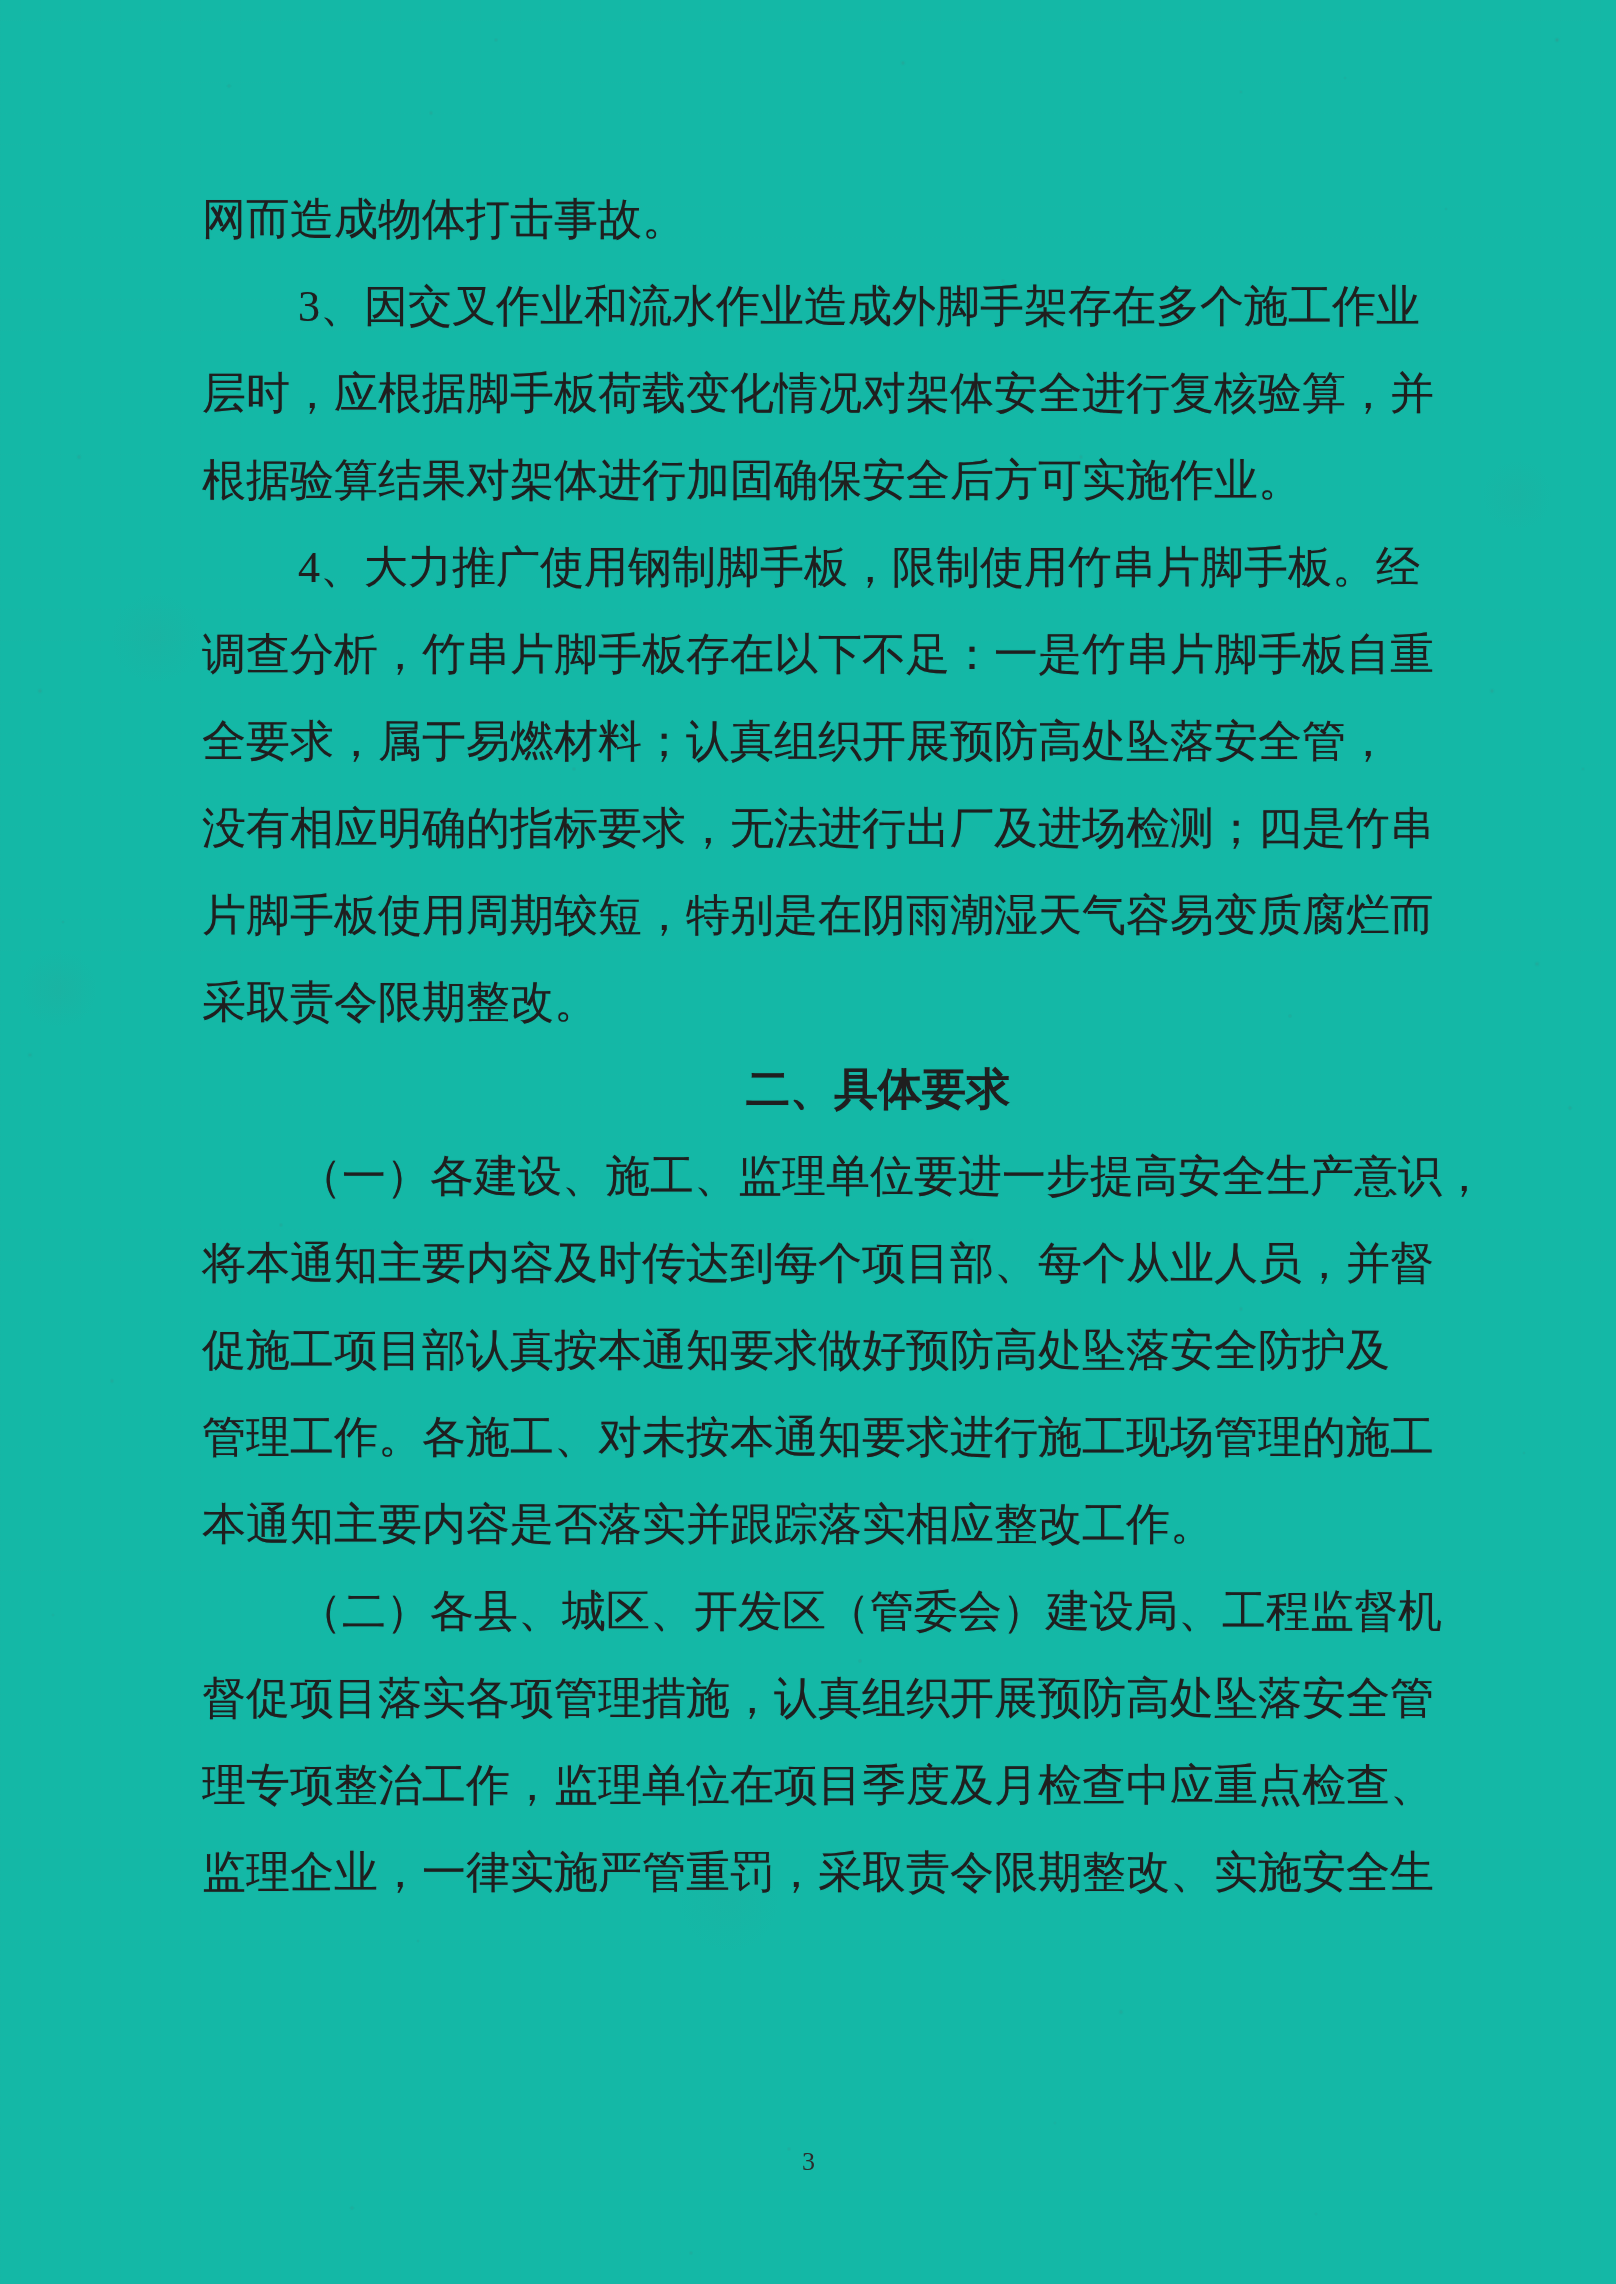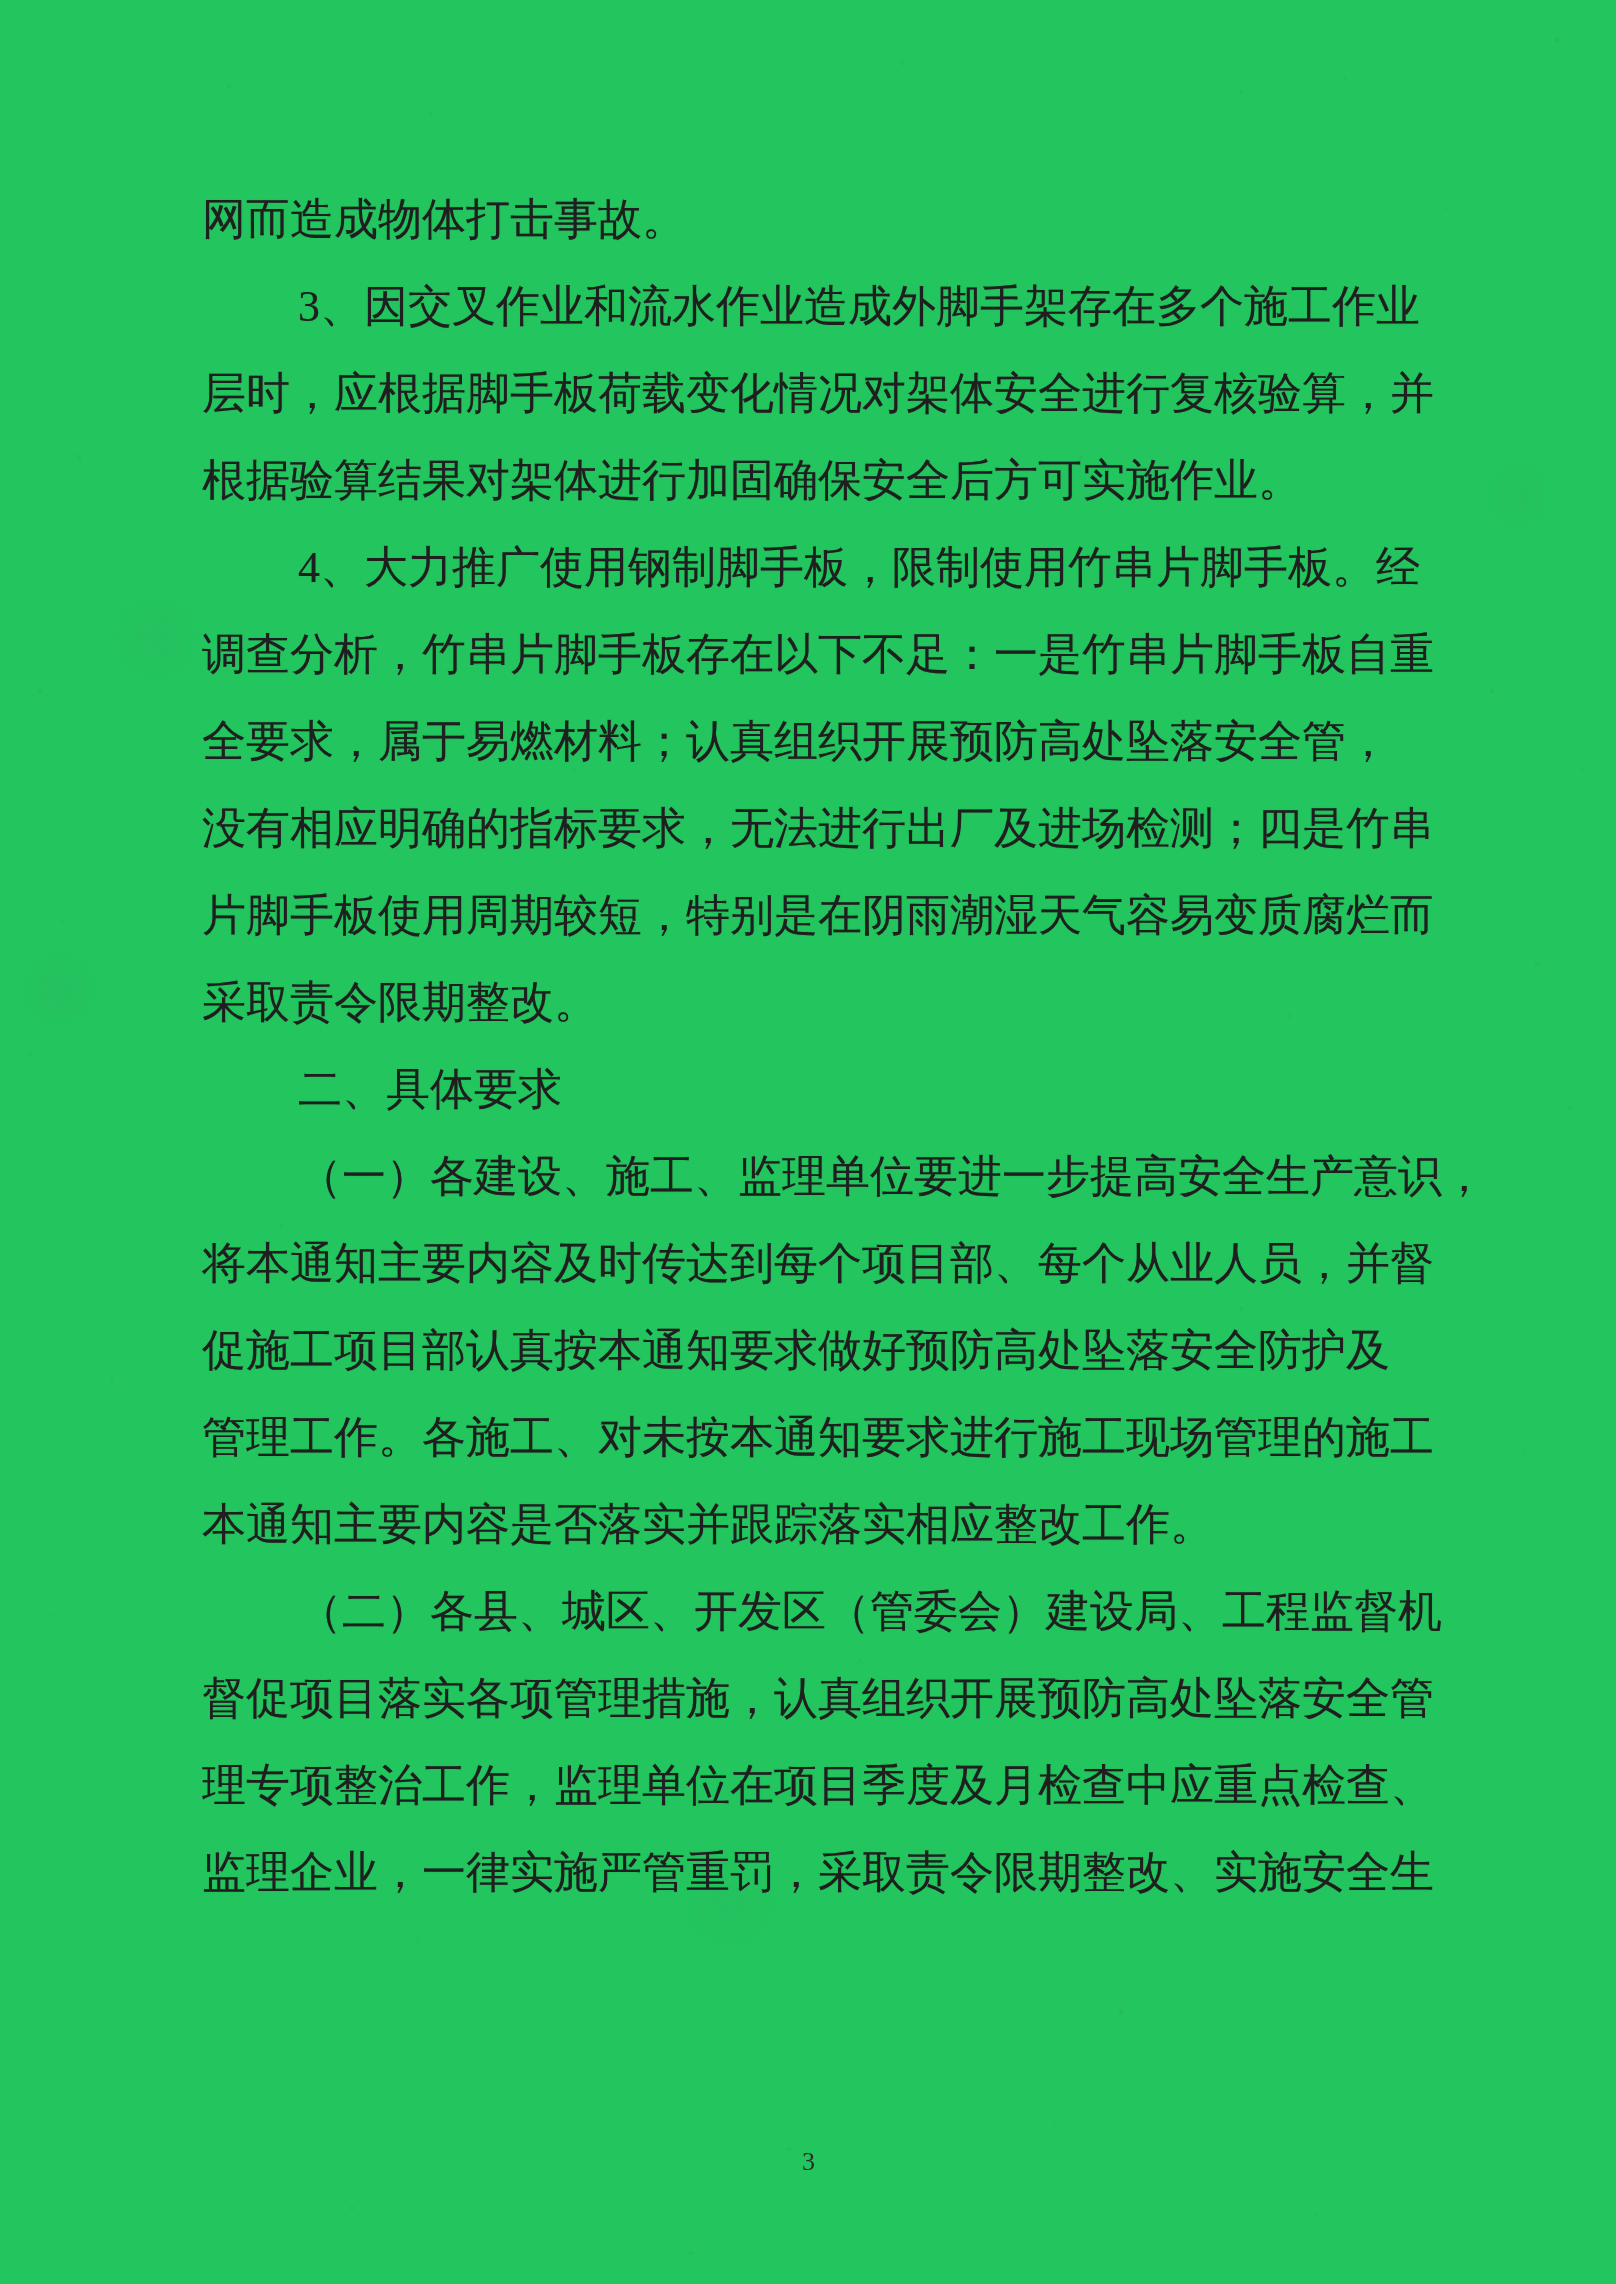--- a/index.html
+++ b/index.html
@@ -10,21 +10,21 @@
   body {
     width: 1617px;
     height: 2284px;
     overflow: hidden;
     font-family: "Liberation Serif", "DejaVu Serif", serif;
   }
   .page {
     position: relative;
     width: 1617px;
     height: 2284px;
-    background: #22c55e;
+    background: #14b8a6;
   }
   
   .texture {
     position: absolute;
     inset: 0;
     pointer-events: none;
     background:
       radial-gradient(circle at 156px 638px, rgba(110,110,110,0.05), transparent 46px),
       radial-gradient(circle at 59px 989px, rgba(110,110,110,0.06), transparent 39px),
       radial-gradient(circle at 1517px 495px, rgba(110,110,110,0.045), transparent 36px),
@@ -91,21 +91,22 @@
     text-shadow: 0 0 0.7px rgba(40,40,40,0.45);
   }
   .line {
     height: 87px;
     white-space: nowrap;
   }
   .indent {
     padding-left: 96px;
   }
   .heading {
-    font-weight: normal;
+    font-weight: bold;
+    text-align: center;
   }
   .page-num {
     position: absolute;
     top: 2145px;
     left: 0;
     width: 1617px;
     text-align: center;
     font-size: 26px;
     line-height: 33px;
     color: #2c2c2c;

